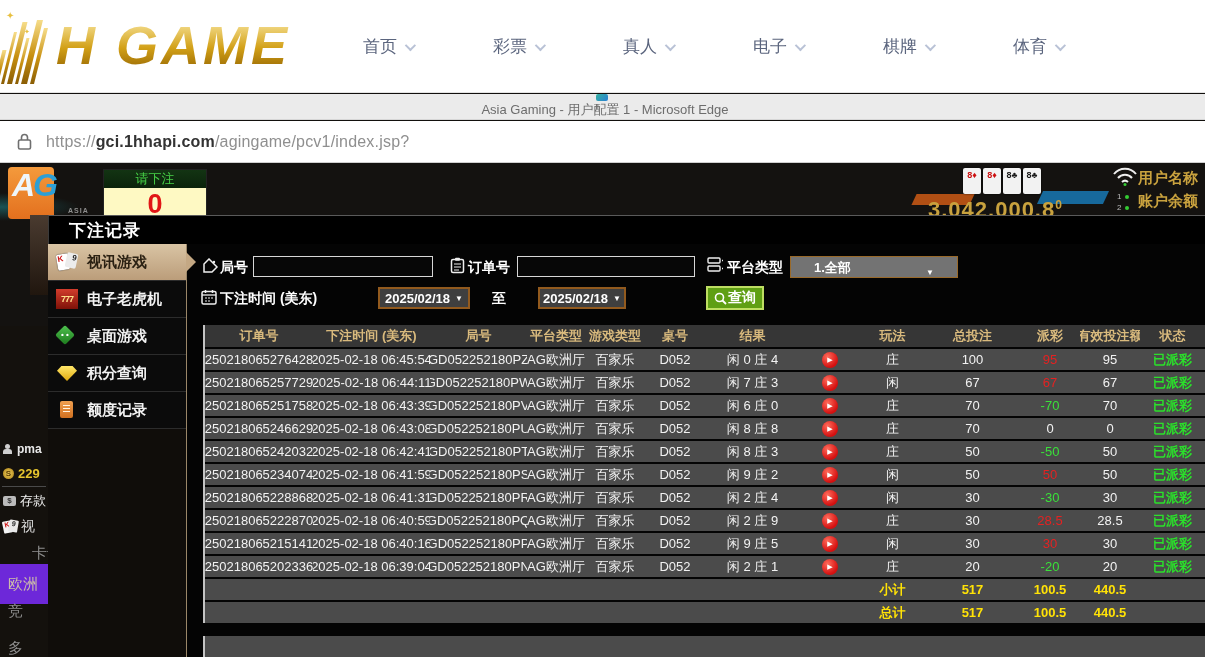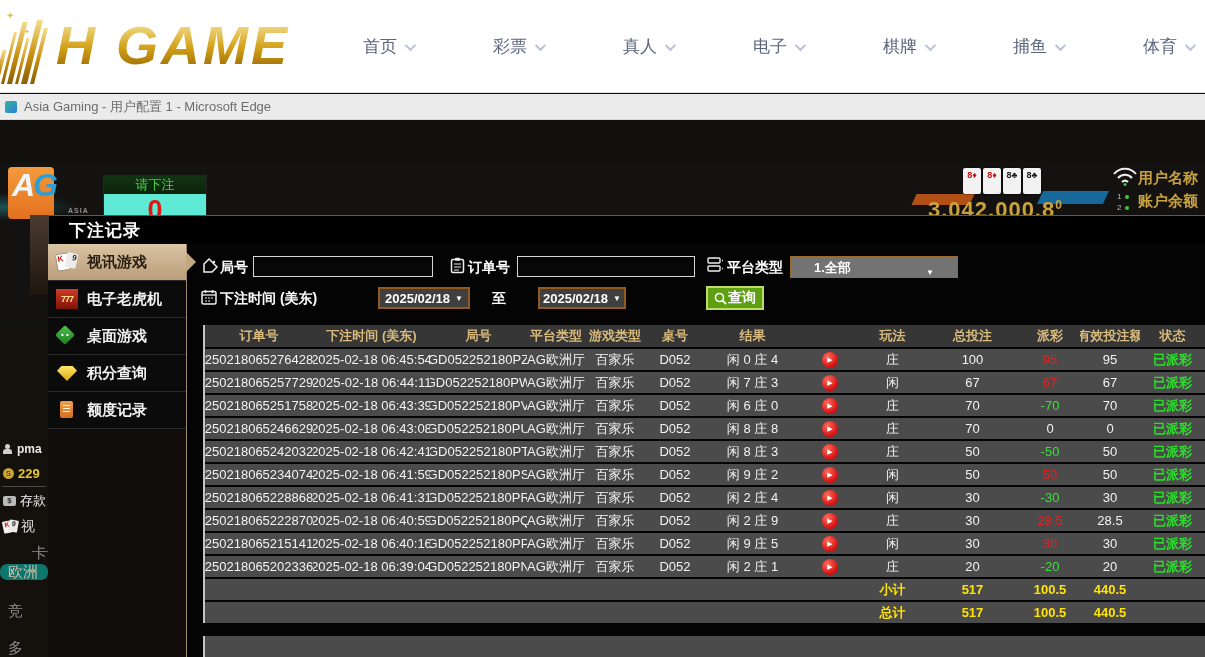--- a/index.html
+++ b/index.html
@@ -13,39 +13,39 @@
   .logo-bars { position:absolute; left:2px; top:14px; display:flex; align-items:flex-end; gap:3px; transform:skewX(-14deg); }
   .logo-bars i { display:block; background:linear-gradient(180deg,#f6dd8a,#c89010 55%,#8a5d05); }
   .sparkle { position:absolute; color:#e8c040; font-size:10px; }
   .logo-text { position:absolute; left:56px; top:8px; font-size:54px; font-weight:900; font-style:italic; letter-spacing:3px;
     background:linear-gradient(180deg,#f8e49a 10%,#d2a017 55%,#9a6a04 90%); -webkit-background-clip:text; background-clip:text; color:transparent; }
   .top-nav { position:absolute; left:323px; top:0; height:93px; display:flex; }
   .nav-item { width:130px; height:93px; display:flex; align-items:center; justify-content:center; gap:8px; color:#5b657e; font-size:17px; cursor:pointer; }
   .nav-chevron { width:8px; height:8px; border-right:2px solid #b9c2d6; border-bottom:2px solid #b9c2d6; transform:rotate(45deg) translateY(-2px); }
 
   
-  .edge-bar { position:absolute; left:0; top:94px; width:1205px; height:26px; background:#ebebeb; border-bottom:1px solid #d6d6d6; display:flex; align-items:center; padding-left:5px; }
+  .edge-bar { position:absolute; left:0; top:94px; width:1205px; height:26px; background:#ebebeb; border-bottom:1px solid #d6d6d6; display:flex; align-items:center; padding-left:5px;flex-direction:column; }
   .edge-icon { width:12px; height:12px; border-radius:2px; background:linear-gradient(135deg,#35b3a0,#2a7fd4); margin-right:7px; }
   .edge-title { font-size:13px; color:#6d6d6d; }
 
   
   .url-bar { position:absolute; left:0; top:121px; width:1205px; height:42px; background:#ffffff; border-bottom:1px solid #cfcfcf; display:flex; align-items:center; }
   .lock-icon { margin-left:17px; }
   .url-text { margin-left:14px; font-size:16px; color:#8f8f8f; letter-spacing:.2px; }
   .url-text b { color:#333; font-weight:700; }
 
   
   .game-area { position:absolute; left:0; top:163px; width:1205px; height:494px; background:#141210; }
   .teal-glow { position:absolute; left:0; top:30px; width:80px; height:28px; background:radial-gradient(ellipse at left,#1f6f72 0%,transparent 70%); opacity:.7; }
   .ag-logo { position:absolute; left:8px; top:4px; width:110px; height:58px; }
   .ag-box { position:absolute; left:0; top:0; width:46px; height:52px; background:linear-gradient(180deg,#f49a3c,#e3701e); border-radius:4px; }
   .ag-letters { position:absolute; left:4px; top:0px; font-size:32px; font-weight:700; font-style:italic; letter-spacing:-2px; }
   .ag-letters .a { color:#eef6fb; } .ag-letters .g { color:#2d9fd6; }
   .ag-sub { position:absolute; left:60px; top:40px; font-size:7px; color:#8e8e8e; letter-spacing:1px; font-weight:700; }
-  .bet-box { position:absolute; left:103px; top:12px; width:104px; height:60px; background:#5eead4; border:1px solid #222; }
+  .bet-box { position:absolute; left:103px; top:6px; width:104px; height:60px; background:#fef9c3; border:1px solid #222; }
   .bet-box .bb-head { height:18px; background:linear-gradient(180deg,#133413,#0b230b); color:#47d247; font-size:13px; text-align:center; line-height:18px; }
   .bet-box .bb-count { color:#e11616; font-size:27px; font-weight:700; text-align:center; line-height:32px; }
   .bg-cards { position:absolute; left:963px; top:5px; display:flex; gap:2px; }
   .bg-card { width:18px; height:26px; background:#f2f2f2; border-radius:2px; font-size:9px; font-weight:700; text-align:center; line-height:11px; padding-top:2px; box-shadow:0 0 2px rgba(0,0,0,.8); }
   .bg-card.red { color:#cc1111; } .bg-card.blk { color:#1a1a1a; }
   .bar-orange { position:absolute; left:914px; top:31px; width:58px; height:11px; background:#b14f14; transform:skewX(-25deg); }
   .bar-blue { position:absolute; left:1040px; top:28px; width:66px; height:13px; background:#17699c; transform:skewX(-25deg); }
   .balance { position:absolute; left:928px; top:34px; color:#c9a23e; font-size:22px; font-weight:700; letter-spacing:1px; }
   .balance sup { font-size:12px; }
   .wifi { position:absolute; left:1112px; top:3px; }
@@ -57,21 +57,21 @@
   
   .left-strip { position:absolute; left:0; top:163px; width:48px; height:494px; overflow:hidden; background:#14110d; }
   .ls-row { position:absolute; left:3px; display:flex; align-items:center; gap:4px; white-space:nowrap; }
   .ls-user { top:116px; color:#e8e8e8; font-size:12px; font-weight:700; }
   .ls-points { top:140px; color:#e6c52e; font-size:13px; font-weight:700; }
   .ls-divider { position:absolute; left:2px; top:160px; width:44px; border-top:1px solid #4a4a4a; }
   .ls-deposit { top:166px; color:#f0f0f0; font-size:13px; }
   .ls-video { top:192px; color:#d8d8d8; font-size:14px; }
   .ls-grey { color:#8f8f8f; font-size:15px; left:8px; }
   .ls-kaka { top:218px;margin-left:24px; }
-  .ls-europe { top:238px; left:0; width:48px; height:16px; background:#0f766e; color:#cfc0a8; font-size:15px; padding-left:8px;border-radius:7px; }
+  .ls-europe { top:238px; left:0; width:48px; height:40px; background:#6d28d9; color:#cfc0a8; font-size:15px; padding-left:8px; }
   .ls-jing { top:276px; } .ls-duo { top:313px; }
   .person-ico { width:10px; height:10px; position:relative; }
   .person-ico:before { content:""; position:absolute; left:2px; top:0; width:5px; height:5px; border-radius:50%; background:#cfcfcf; }
   .person-ico:after { content:""; position:absolute; left:0; top:5px; width:9px; height:5px; border-radius:3px 3px 0 0; background:#cfcfcf; }
   .bag-ico { width:11px; height:11px; border-radius:50%; background:radial-gradient(#f0d060,#a97d10); color:#5a3c00; font-size:8px; font-weight:700; text-align:center; line-height:11px; }
   .dollar-ico { width:13px; height:10px; background:#bbb; border-radius:2px; color:#333; font-size:8px; font-weight:700; text-align:center; line-height:10px; }
   .mini-cards { position:relative; width:14px; height:14px; }
   .mini-cards .c1 { position:absolute; left:0; top:1px; width:9px; height:12px; background:#f4f4f4; border-radius:1px; transform:rotate(-12deg); color:#cc1111; font-size:7px; font-weight:700; text-align:center; }
   .mini-cards .c2 { position:absolute; left:6px; top:0; width:9px; height:12px; background:#e8e8e8; border-radius:1px; transform:rotate(10deg); color:#222; font-size:7px; font-weight:700; text-align:center; }
 
@@ -150,35 +150,38 @@
         </div>
         <div class="nav-item">
           <span>电子</span>
           <span class="nav-chevron"></span>
         </div>
         <div class="nav-item">
           <span>棋牌</span>
           <span class="nav-chevron"></span>
         </div>
         <div class="nav-item">
-          <span>捕鱼</span>
-          <span class="nav-chevron"></span>
-        </div>
-        <div class="nav-item">
           <span>体育</span>
           <span class="nav-chevron"></span>
         </div>
       </nav>
   </div>
 
   <div class="edge-bar">
     <span class="edge-icon"></span>
     <span class="edge-title">Asia Gaming - 用户配置 1 - Microsoft Edge</span>
   </div>
 
+  <div class="url-bar">
+    <svg class="lock-icon" width="15" height="17" viewBox="0 0 15 17">
+      <rect x="1.5" y="7" width="12" height="9" rx="1.5" fill="none" stroke="#6f6f6f" stroke-width="1.6"></rect>
+      <path d="M4.5 7 V4.5 a3 3 0 0 1 6 0 V7" fill="none" stroke="#6f6f6f" stroke-width="1.6"></path>
+    </svg>
+    <span class="url-text"><span>https://</span><b>gci.1hhapi.com</b><span>/agingame/pcv1/index.jsp?</span></span>
+  </div>
 
   <div class="game-area">
     <div class="teal-glow"></div>
     <div class="ag-logo">
       <div class="ag-box"></div>
       <div class="ag-letters"><span class="a">A</span><span class="g">G</span></div>
       <div class="ag-sub">ASIA GAMING</div>
     </div>
     <div class="bet-box">
       <div class="bb-head">请下注</div>

